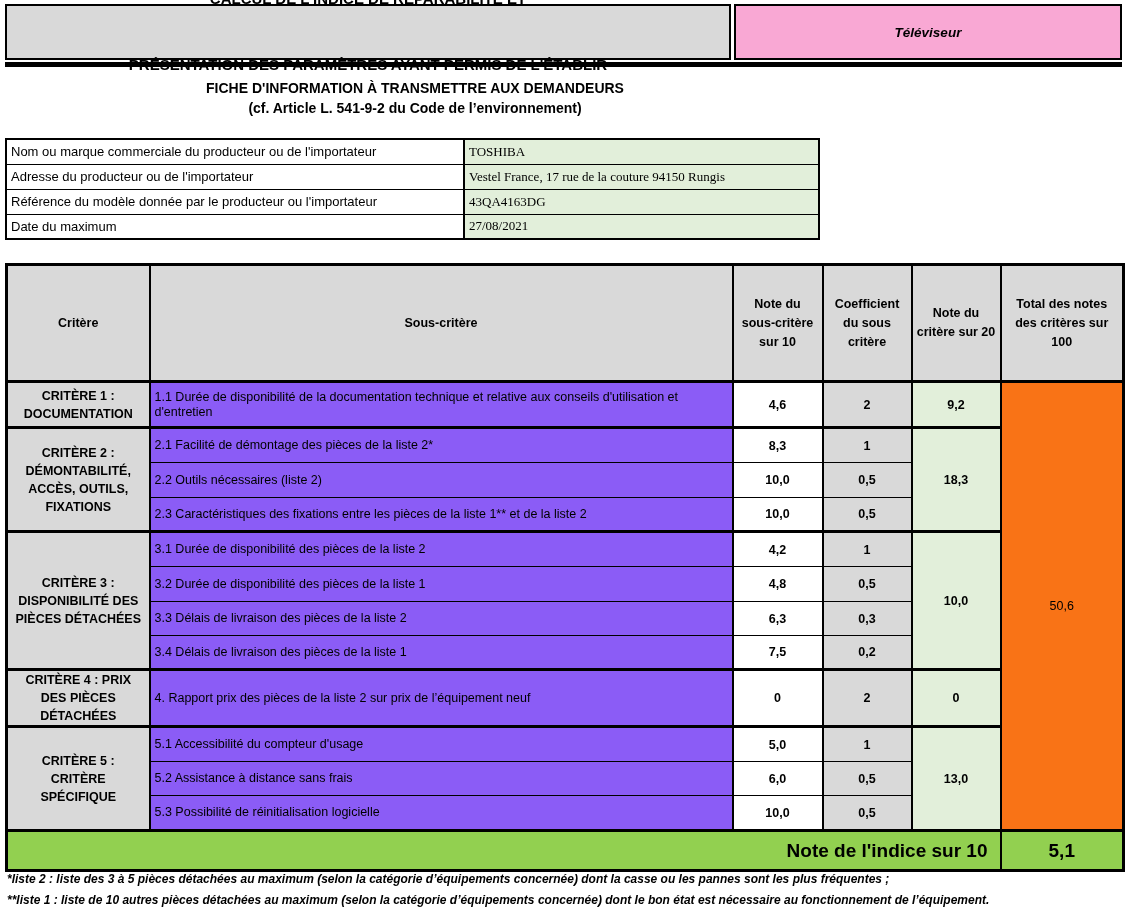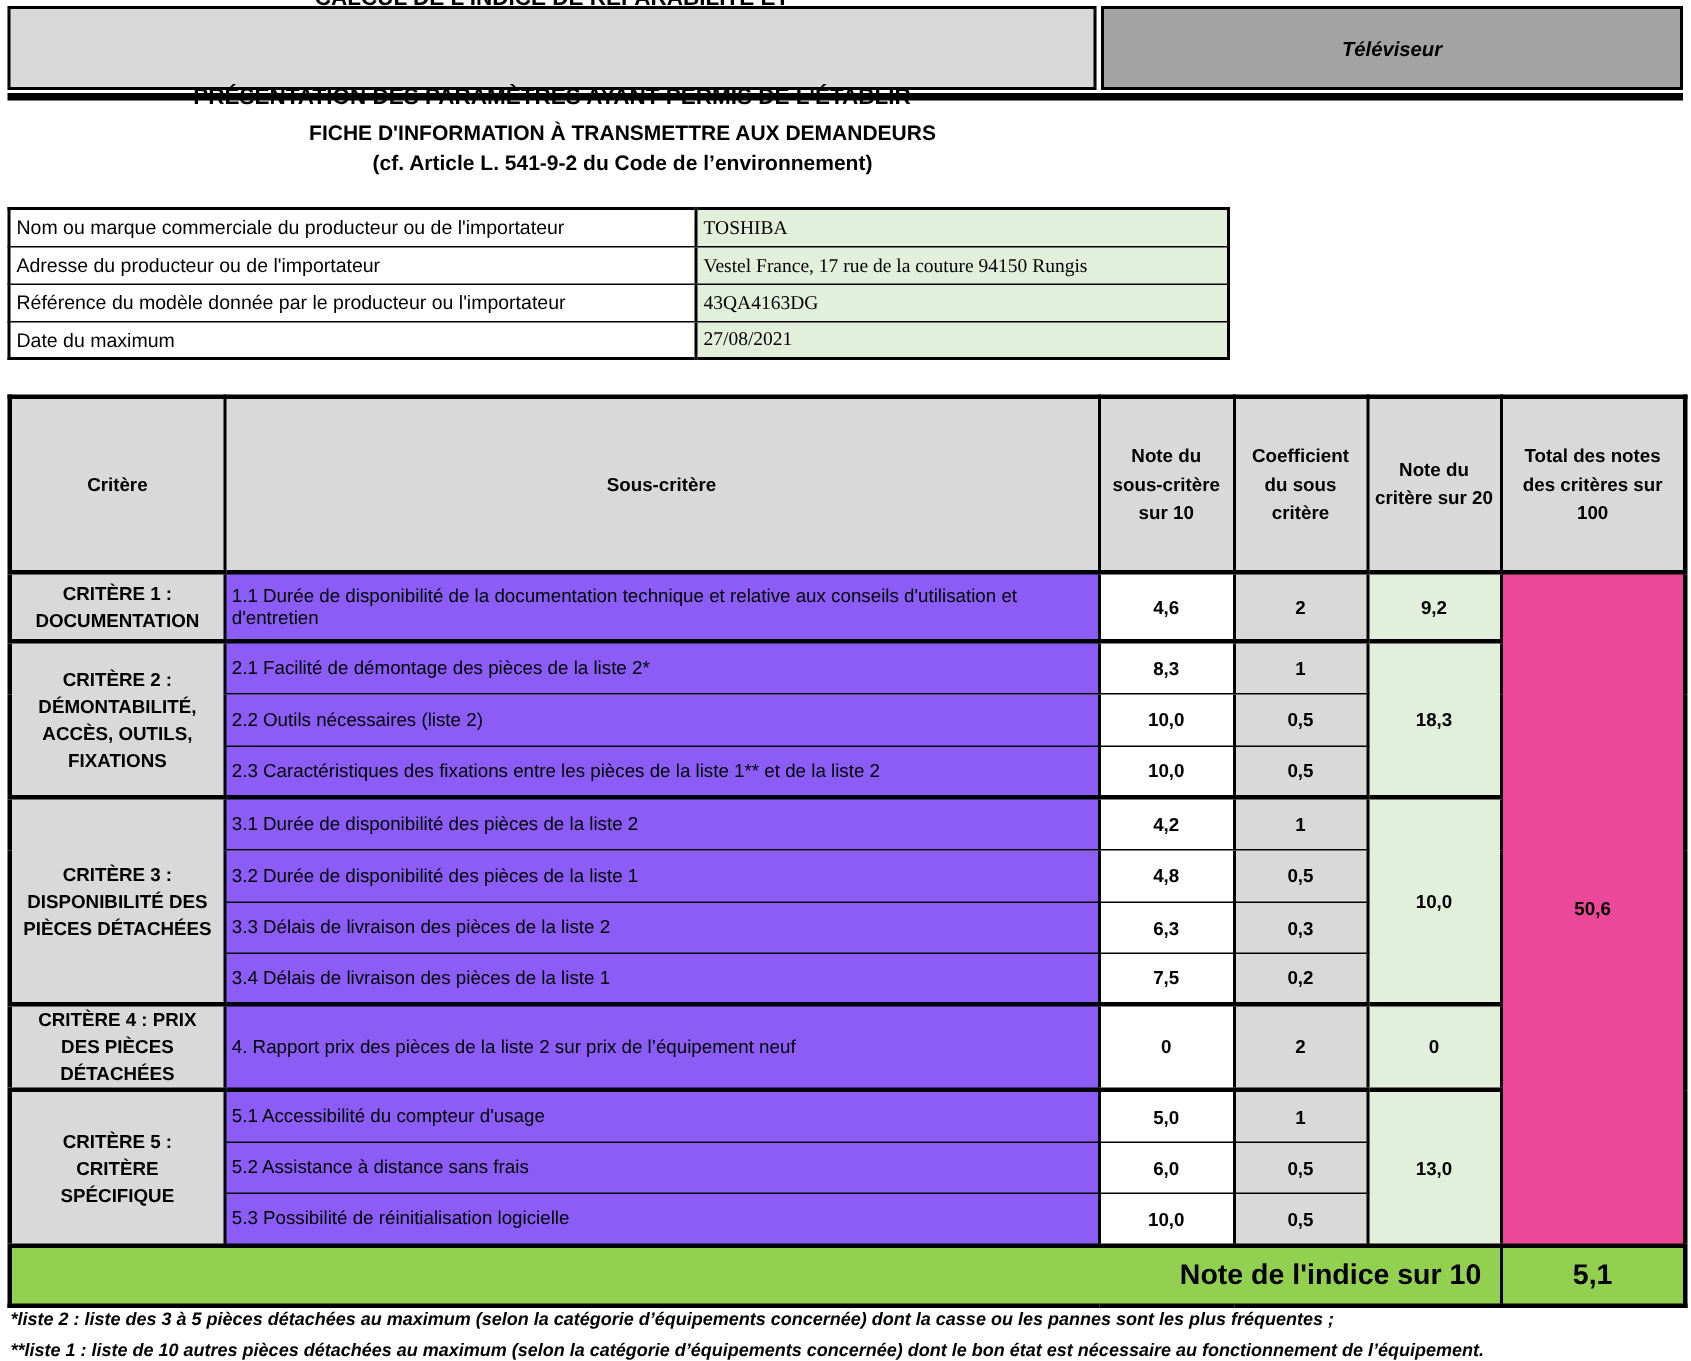--- a/index.html
+++ b/index.html
@@ -21,21 +21,21 @@
   }
   .title-box {
     width: 726px; background: #d9d9d9;
     border: 2px solid #000;
     display: flex; flex-direction: column; justify-content: center;
     text-align: center; font-weight: bold; font-size: 15px; line-height: 22px;
     height: 56px;
     gap: 44px;
   }
   .device-box {
-    flex: 1; margin-left: 3px; background: #a3a3a3;
+    flex: 1; margin-left: 3px; background: #f9a8d4;
     border: 2px solid #000;
     display: flex; align-items: center; justify-content: center;
     font-weight: bold; font-style: italic; font-size: 13.5px;
     height: 56px;
   }
 
   
   .subtitle {
     position: absolute; top: 78px; left: 5px; width: 820px;
     text-align: center; font-weight: bold; font-size: 14px; line-height: 20px;
@@ -70,21 +70,21 @@
   .crit {
     background: #d9d9d9; font-weight: bold; text-align: center;
     font-size: 11.5px; line-height: 18px; padding: 0 6px;
   }
   .sub {
     background: #8b5cf6; text-align: left; padding: 2px 4px; line-height: 15px;
   }
   .num { background: #fff; text-align: center; font-weight: bold; }
   .coeff { background: #d9d9d9; text-align: center; font-weight: bold; }
   .n20 { background: #e2efda; text-align: center; font-weight: bold; }
-  .tot { background: #ec4899; text-align: center; font-weight: bold; }
+  .tot { background: #f97316; text-align: center; font-weight: normal; }
   .gt { border-top: 3px solid #000 !important; }
 
   .idx-row td {
     background: #92d050; height: 40px; border-top: 3px solid #000;
     font-weight: bold; font-size: 19px;
   }
   .idx-label { text-align: right; padding-right: 12px; }
   .idx-value { text-align: center; border-left: 3px solid #000; }
 
   

